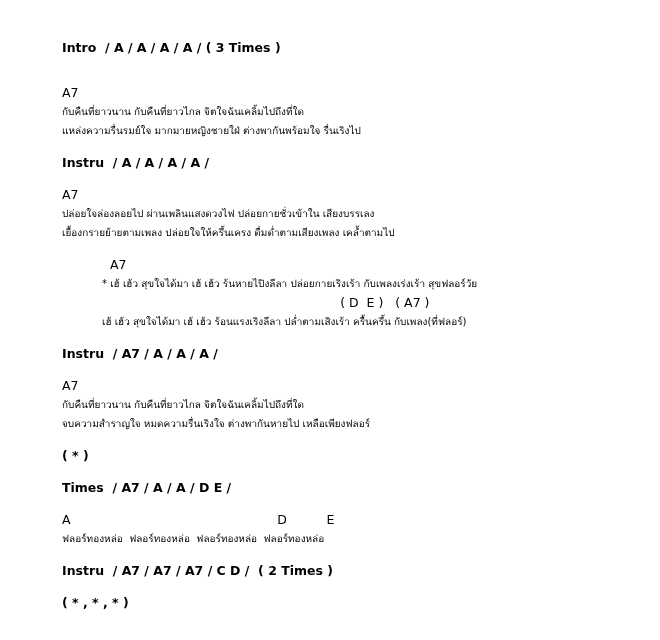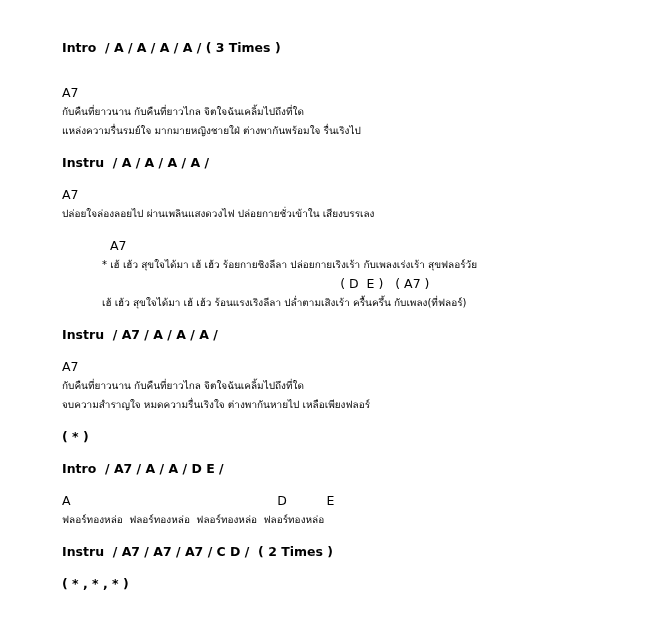--- a/index.html
+++ b/index.html
@@ -61,35 +61,36 @@
       <div class="line blank"></div>
       <div class="line blank"></div>
       <div class="line chord">A7</div>
       <div class="line lyric">กับคืนที่ยาวนาน กับคืนที่ยาวไกล จิตใจฉันเคลิ้มไปถึงที่ใด</div>
       <div class="line lyric">แหล่งความรื่นรมย์ใจ มากมายหญิงชายใฝ่ ต่างพากันพร้อมใจ รื่นเริงไป</div>
       <div class="line blank"></div>
       <div class="line section">Instru  / A / A / A / A /</div>
       <div class="line blank"></div>
       <div class="line chord">A7</div>
       <div class="line lyric">ปล่อยใจล่องลอยไป ผ่านเพลินแสงดวงไฟ ปล่อยกายชั่วเข้าใน เสียงบรรเลง</div>
+      <div class="line lyric">เยื้องกรายย้ายตามเพลง ปล่อยใจให้ครึ้นเครง ดื่มด่ำตามเสียงเพลง เคลํ้าตามไป</div>
       <div class="line blank"></div>
       <div class="line chord indent2">  A7</div>
-      <div class="line lyric indent2">* เฮ้ เฮ้ว สุขใจได้มา เฮ้ เฮ้ว ร้อยกายชิงลีลา ปล่อยกายเริงเร้า กับเพลงเร่งเร้า สุขฟลอร์วัย</div>
+      <div class="line lyric indent2">* เฮ้ เฮ้ว สุขใจได้มา เฮ้ เฮ้ว ร้นหายไปิงลีลา ปล่อยกายเริงเร้า กับเพลงเร่งเร้า สุขฟลอร์วัย</div>
       <div class="line chord">                                                                      ( D  E )   ( A7 )</div>
       <div class="line lyric indent2">เฮ้ เฮ้ว สุขใจได้มา เฮ้ เฮ้ว ร้อนแรงเริงลีลา ปล่ำตามเสิงเร้า ครื้นครึ้น กับเพลง(ที่ฟลอร์)</div>
       <div class="line blank"></div>
       <div class="line section">Instru  / A7 / A / A / A /</div>
       <div class="line blank"></div>
       <div class="line chord">A7</div>
       <div class="line lyric">กับคืนที่ยาวนาน กับคืนที่ยาวไกล จิตใจฉันเคลิ้มไปถึงที่ใด</div>
       <div class="line lyric">จบความสำราญใจ หมดความรื่นเริงใจ ต่างพากันหายไป เหลือเพียงฟลอร์</div>
       <div class="line blank"></div>
       <div class="line section">( * )</div>
       <div class="line blank"></div>
-      <div class="line section">Intro  / A7 / A / A / D E /</div>
+      <div class="line section">Times  / A7 / A / A / D E /</div>
       <div class="line blank"></div>
       <div class="line chord">A                                                    D          E</div>
       <div class="line lyric">ฟลอร์ทองหล่อ  ฟลอร์ทองหล่อ  ฟลอร์ทองหล่อ  ฟลอร์ทองหล่อ</div>
       <div class="line blank"></div>
       <div class="line section">Instru  / A7 / A7 / A7 / C D /  ( 2 Times )</div>
       <div class="line blank"></div>
       <div class="line section">( * , * , * )</div>
     </div>
 </div>
 

